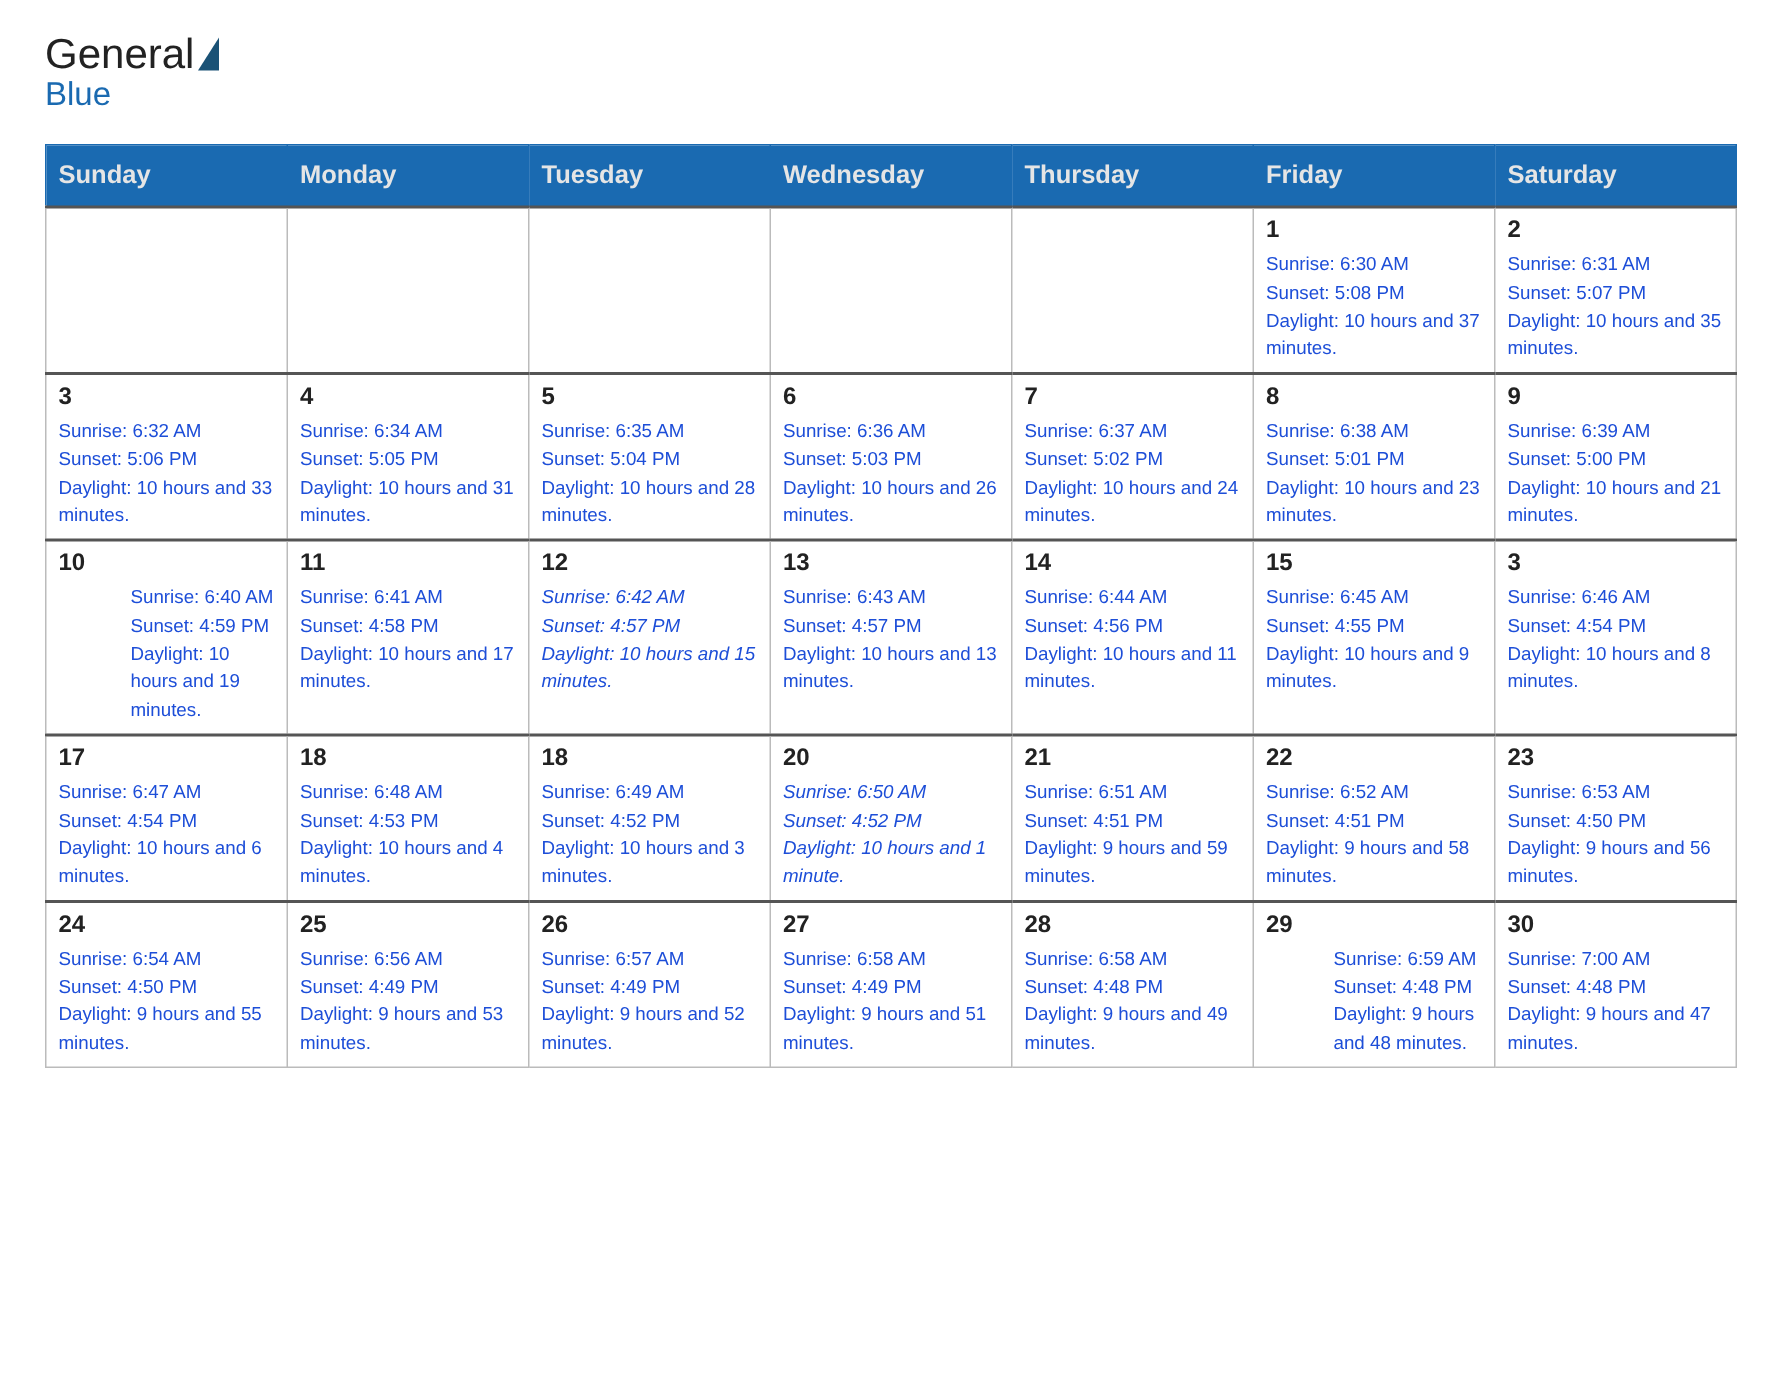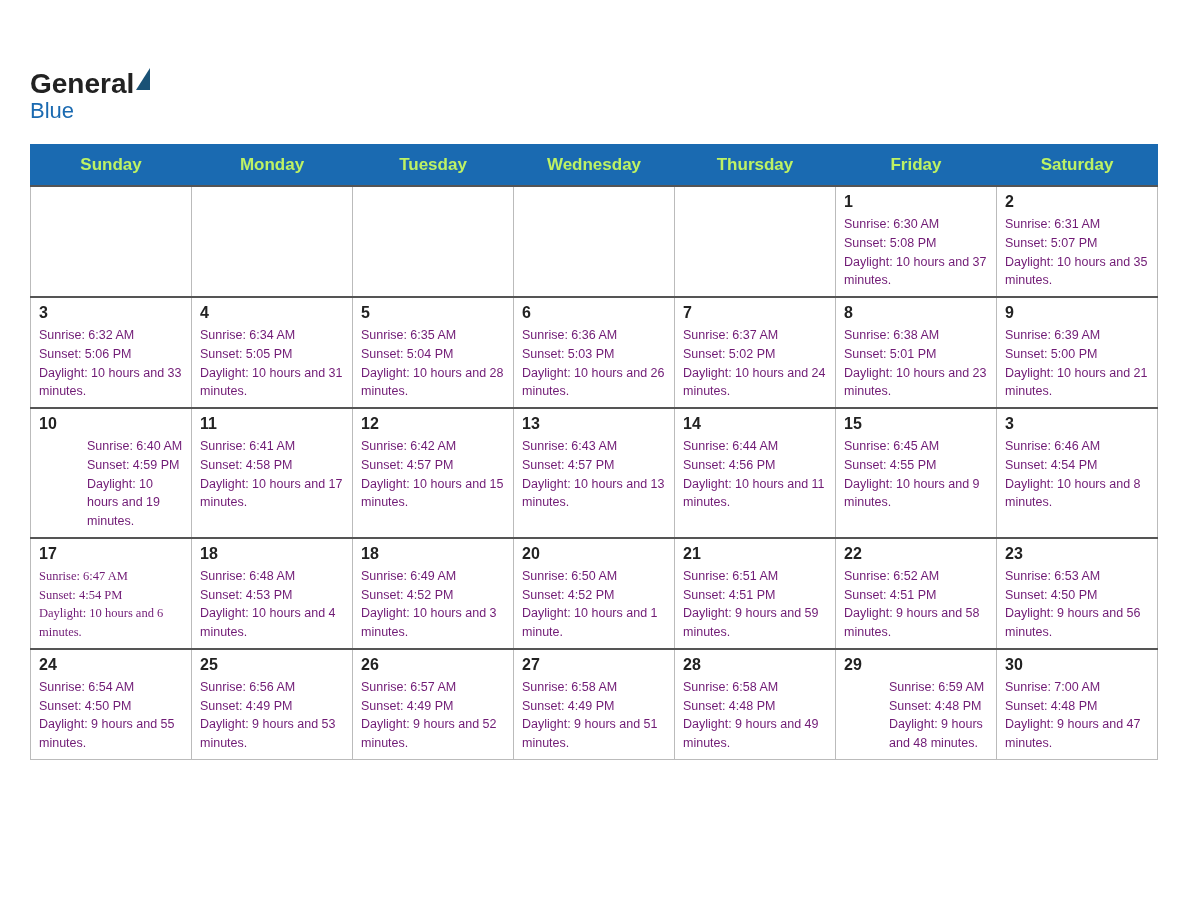--- a/index.html
+++ b/index.html
@@ -16,25 +16,24 @@
       align-items: flex-start;
       margin-bottom: 20px;
     }
     .logo {
       display: flex;
       flex-direction: column;
       align-items: flex-start;
     }
     .logo-text {
       font-size: 28px;
-      font-weight: bold;
+      font-weight: normal;
       color: #222;
       display: flex;
-      align-items: flex-start;
-      margin-top: 48px;
+      align-items: center;
     }
     .logo-general {
       color: #222;
     }
     .logo-triangle {
       width: 0;
       height: 0;
       border-left: 14px solid transparent;
       border-bottom: 22px solid #1a5276;
       margin-left: 2px;
@@ -61,25 +60,25 @@
       color: #444;
       margin-top: 4px;
     }
     .calendar {
       width: 100%;
       border-collapse: collapse;
       border: 1px solid #999;
     }
     .calendar th {
       background-color: #1a6ab1;
-      color: #bef264;
+      color: #e5e5e5;
       font-size: 17px;
       font-weight: bold;
       padding: 10px 8px;
-      text-align: center;
+      text-align: left;
       border: 1px solid #1a6ab1;
     }
     .calendar td {
       vertical-align: top;
       padding: 6px 8px;
       border: 1px solid #bbb;
       width: calc(100% / 7);
       min-height: 110px;
       font-size: 13px;
       color: #333;
@@ -89,21 +88,21 @@
       border-top: 2px solid #555;
     }
     .day-num {
       font-size: 16px;
       font-weight: bold;
       color: #222;
       margin-bottom: 4px;
     }
     .day-info {
       font-size: 12.5px;
-      color: #701a75;
+      color: #1d4ed8;
       line-height: 1.5;
     }
     .empty-cell {
       background: #f5f5f5;
     }
     .calendar tbody tr:first-child td {
       min-height: 90px;
     }
   </style>
 </head>
@@ -207,21 +206,21 @@
 Daylight: 10 hours and 19 minutes.</div>
         </td>
         <td>
           <div class="day-num">11</div>
           <div class="day-info" style="white-space: pre-line;">Sunrise: 6:41 AM
 Sunset: 4:58 PM
 Daylight: 10 hours and 17 minutes.</div>
         </td>
         <td>
           <div class="day-num">12</div>
-          <div class="day-info" style="white-space: pre-line;">Sunrise: 6:42 AM
+          <div class="day-info" style="white-space: pre-line; font-style: italic;">Sunrise: 6:42 AM
 Sunset: 4:57 PM
 Daylight: 10 hours and 15 minutes.</div>
         </td>
         <td>
           <div class="day-num">13</div>
           <div class="day-info" style="white-space: pre-line;">Sunrise: 6:43 AM
 Sunset: 4:57 PM
 Daylight: 10 hours and 13 minutes.</div>
         </td>
         <td>
@@ -239,39 +238,39 @@
         <td>
           <div class="day-num">3</div>
           <div class="day-info" style="white-space: pre-line;">Sunrise: 6:46 AM
 Sunset: 4:54 PM
 Daylight: 10 hours and 8 minutes.</div>
         </td>
       </tr>
       <tr>
         <td>
           <div class="day-num">17</div>
-          <div class="day-info" style="white-space: pre-line; font-family: Liberation Serif, serif;">Sunrise: 6:47 AM
+          <div class="day-info" style="white-space: pre-line;">Sunrise: 6:47 AM
 Sunset: 4:54 PM
 Daylight: 10 hours and 6 minutes.</div>
         </td>
         <td>
           <div class="day-num">18</div>
           <div class="day-info" style="white-space: pre-line;">Sunrise: 6:48 AM
 Sunset: 4:53 PM
 Daylight: 10 hours and 4 minutes.</div>
         </td>
         <td>
           <div class="day-num">18</div>
           <div class="day-info" style="white-space: pre-line;">Sunrise: 6:49 AM
 Sunset: 4:52 PM
 Daylight: 10 hours and 3 minutes.</div>
         </td>
         <td>
           <div class="day-num">20</div>
-          <div class="day-info" style="white-space: pre-line;">Sunrise: 6:50 AM
+          <div class="day-info" style="white-space: pre-line; font-style: italic;">Sunrise: 6:50 AM
 Sunset: 4:52 PM
 Daylight: 10 hours and 1 minute.</div>
         </td>
         <td>
           <div class="day-num">21</div>
           <div class="day-info" style="white-space: pre-line;">Sunrise: 6:51 AM
 Sunset: 4:51 PM
 Daylight: 9 hours and 59 minutes.</div>
         </td>
         <td>

